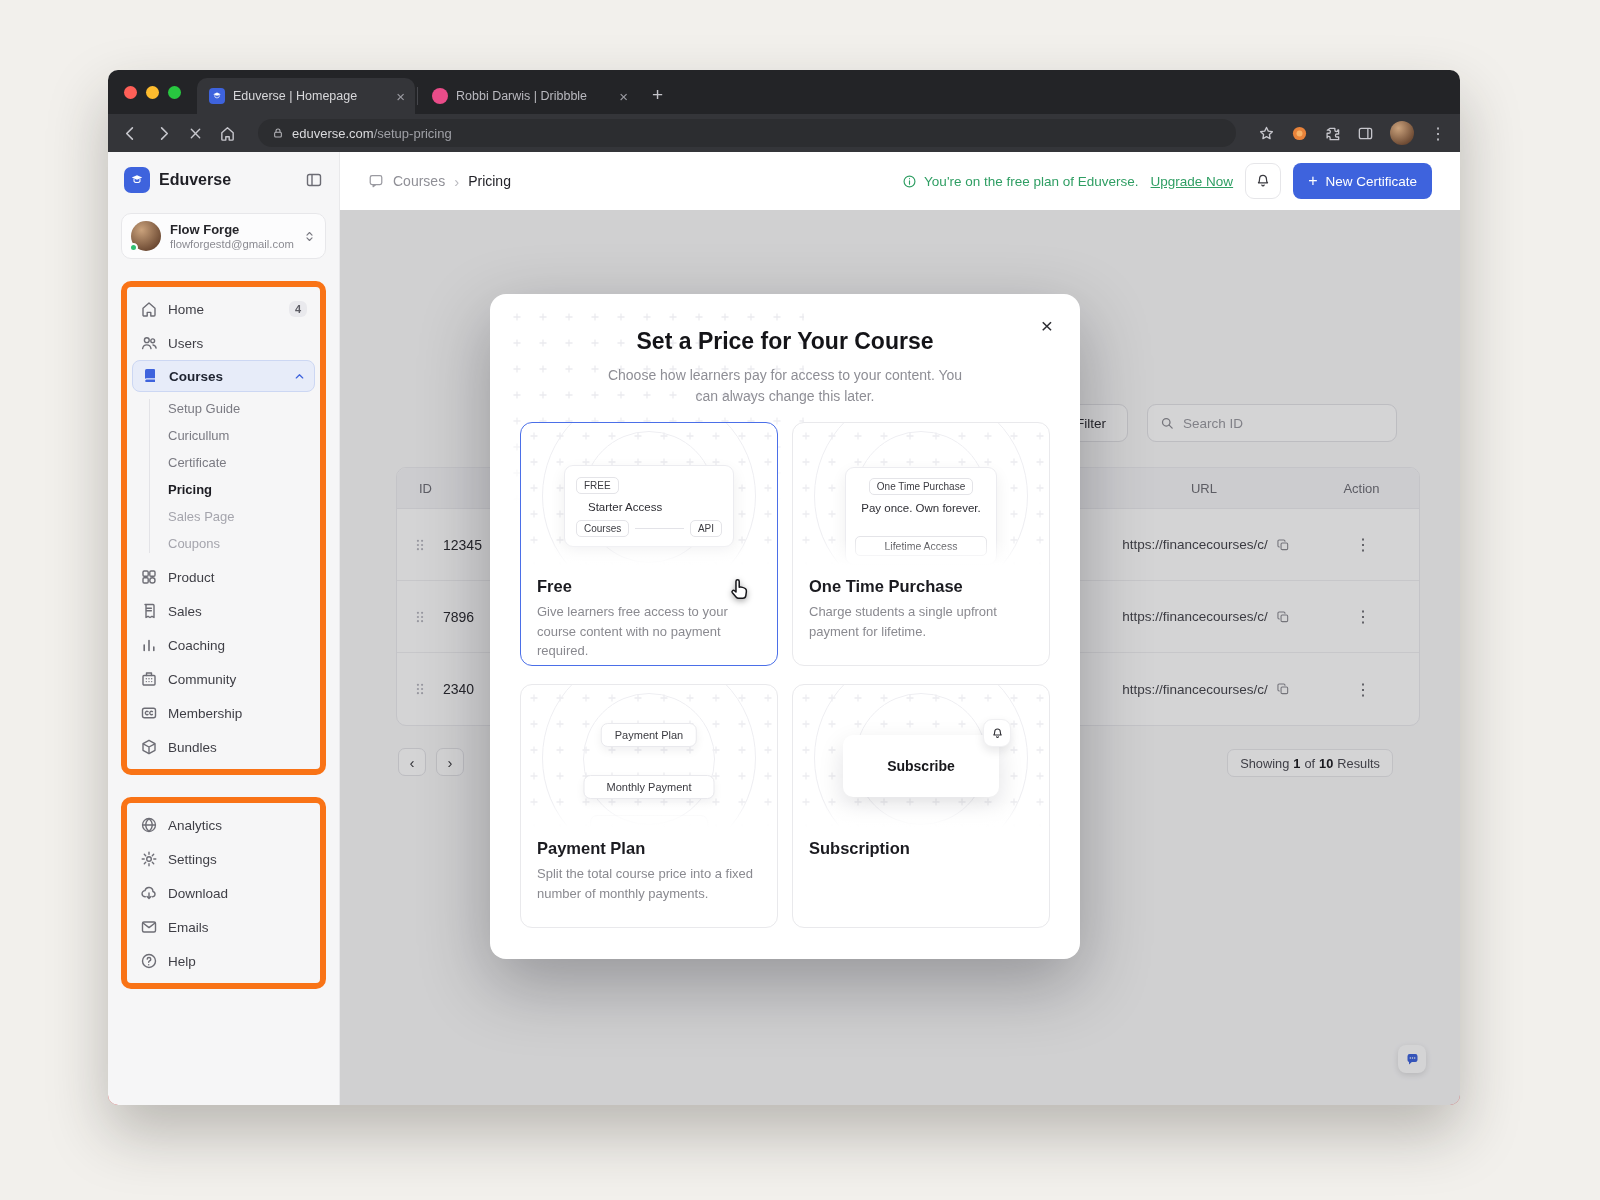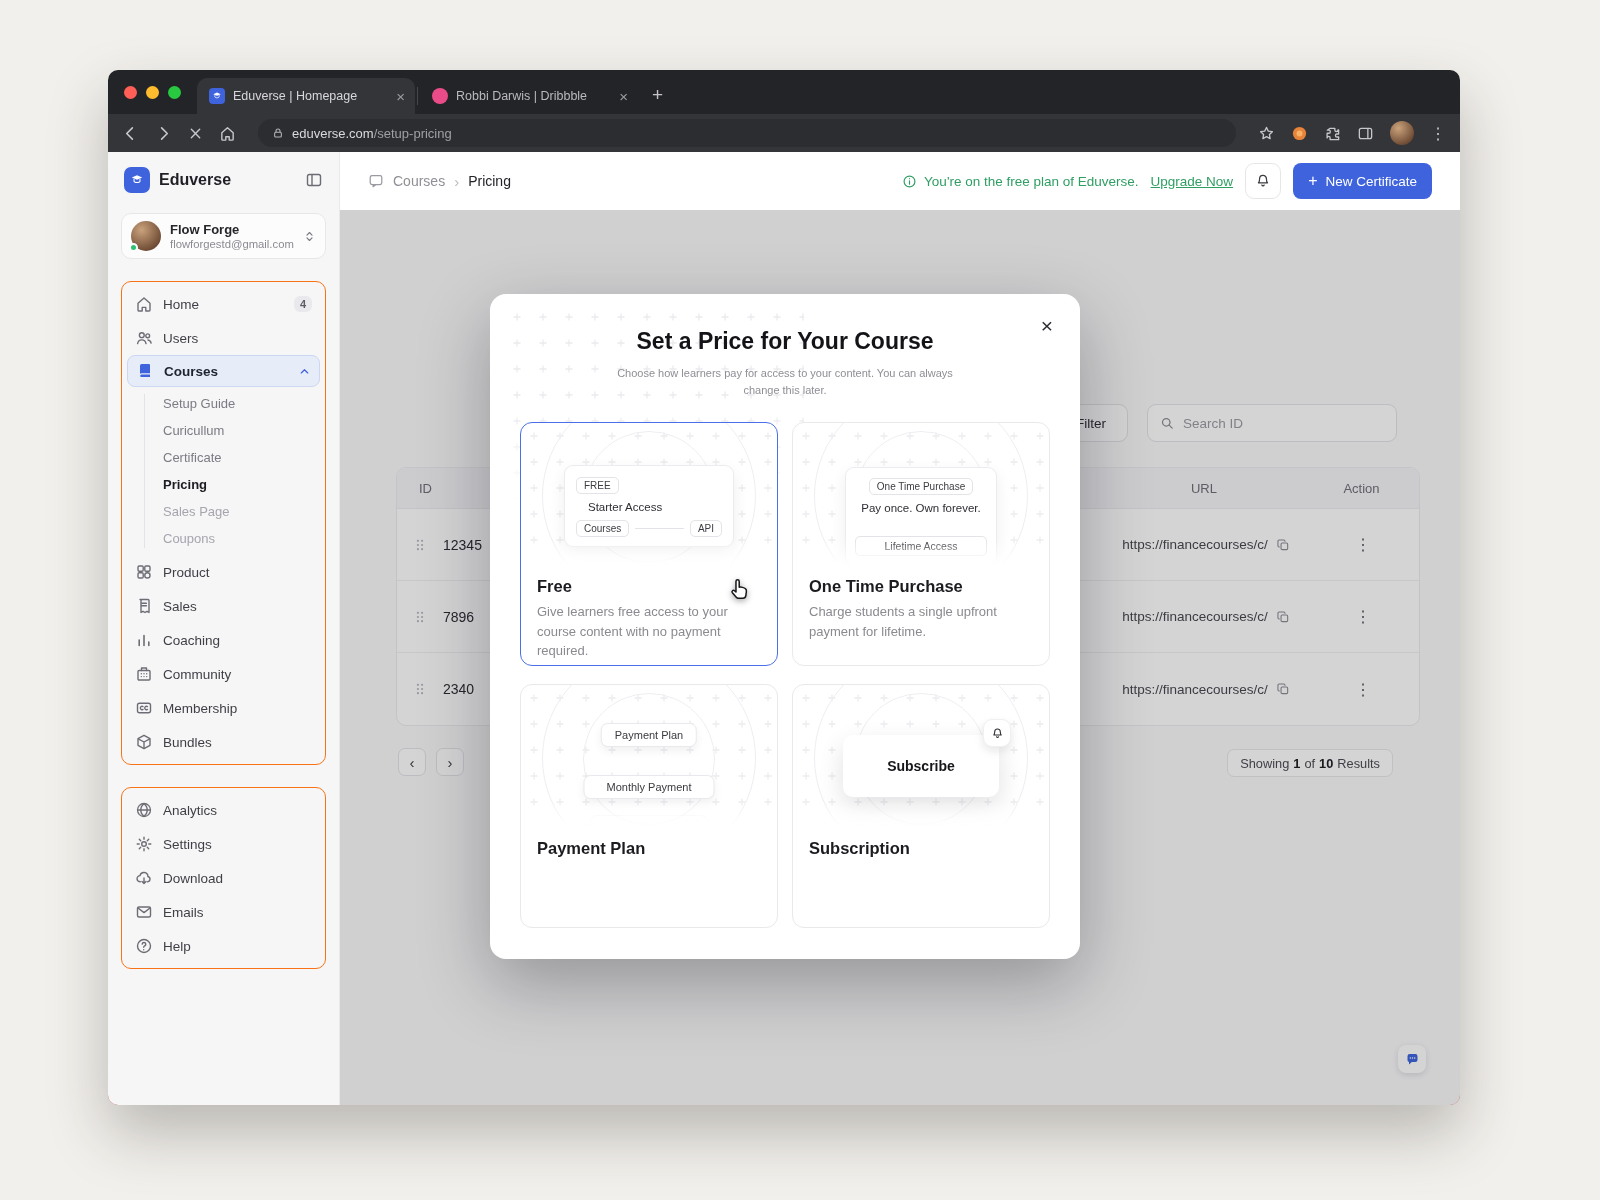--- a/index.html
+++ b/index.html
@@ -47,21 +47,21 @@
   .panel-toggle { color:#6c6c74; }
   .profile-card { margin-top:20px; border:1px solid #e7e7ea; border-radius:10px; background:#fcfcfd;
                   display:flex; align-items:center; gap:9px; padding:7px 9px; }
   .avatar { width:30px; height:30px; border-radius:50%; background:radial-gradient(circle at 35% 30%, #caa27c, #6d4a33 75%); position:relative; flex:none; }
   .status-dot { position:absolute; left:-2px; bottom:-1px; width:9px; height:9px; border-radius:50%; background:#2fbf71; border:2px solid #fcfcfd; }
   .profile-meta { flex:1; min-width:0; }
   .profile-name { font-size:13px; font-weight:600; color:#26262b; }
   .profile-email { font-size:11.3px; color:#8b8b92; margin-top:1px; white-space:nowrap; }
   .sorter { color:#7a7a82; }
 
-  .nav-card { margin-top:22px; border:1px solid #f97316; border-radius:10px; padding:5px; }
+  .nav-card { margin-top:22px; border:6px solid #f97316; border-radius:10px; padding:5px; }
   .nav-item { display:flex; align-items:center; gap:10px; height:34px; padding:0 8px; border-radius:8px; color:#3f3f46; }
   .nav-item .ic { color:#6d6d75; flex:none; }
   .nav-item.active { background:#e7ecf9; border:1px solid #ccd7f3; height:32px; color:#1e2330; font-weight:600; }
   .nav-item.active .ic { color:#3e63dd; }
   .nav-badge { margin-left:auto; background:#e9e9ed; color:#5c5c64; font-size:11px; font-weight:600; border-radius:6px; padding:2px 6px; }
   .chev-up { margin-left:auto; color:#5d6b90; }
   .sub-list { position:relative; padding-left:36px; margin:3px 0; }
   .sub-list::before { content:""; position:absolute; left:17px; top:4px; bottom:4px; width:1px; background:#e3e3e7; }
   .sub-item { height:27px; display:flex; align-items:center; font-size:13px; color:#7b7b83; }
   .sub-item.active { color:#1c1c22; font-weight:600; }
@@ -119,21 +119,21 @@
   .overlay { position:absolute; inset:0; background:rgba(15,15,20,.18); z-index:5; }
 
   
   .modal { position:absolute; left:150px; top:84px; width:590px; height:665px; background:#fff; border-radius:16px; z-index:10;
            box-shadow:0 24px 70px rgba(10,10,20,.30); }
   .modal-pattern { position:absolute; left:14px; right:14px; top:10px; height:200px; opacity:.8; }
   .pattern-fade { position:absolute; left:0; right:0; top:110px; height:100px; background:linear-gradient(rgba(255,255,255,0), #fff); }
   .modal-close { position:absolute; top:18px; right:20px; width:26px; height:26px; font-size:21px; color:#2c2c32;
                  display:grid; place-items:center; line-height:1; }
   .modal-title { position:relative; padding-top:34px; text-align:center; font-size:23px; font-weight:600; color:#141418; }
-  .modal-sub { position:relative; width:372px; margin:10px auto 0; text-align:center; font-size:11px; line-height:1.5; color:#8e8e95; }
+  .modal-sub { position:relative; width:372px; margin:10px auto 0; text-align:center; font-size:14px; line-height:1.5; color:#8e8e95; }
   .cards { position:absolute; left:30px; top:128px; display:grid; grid-template-columns:258px 258px; gap:18px 14px; }
   .pcard { width:258px; height:244px; border:1px solid #e9e9ec; border-radius:12px; background:#fff; padding:14px 16px; position:relative; overflow:hidden; }
   .pcard.selected { border:1.5px solid #4b6fe8; }
   .illus { position:relative; height:142px; margin:-14px -16px 0; overflow:hidden; }
   .illus .pat { position:absolute; inset:0; opacity:.75; }
   .ring { position:absolute; left:50%; transform:translateX(-50%); border:1px solid #eeeef2; border-radius:50%; }
   .ring.r1 { width:132px; height:132px; top:8px; }
   .ring.r2 { width:214px; height:214px; top:-34px; }
   .illus-fade { position:absolute; left:0; right:0; bottom:0; height:26px; background:linear-gradient(rgba(255,255,255,0), #fff); }
   .mini { position:absolute; left:50%; transform:translateX(-50%); background:#fff; border:1px solid #ececf0; border-radius:9px;
@@ -665,20 +665,21 @@
                     <rect width="100%" height="100%" fill="url(#plusPat)"></rect>
                   </svg>
                 <div class="ring r2"></div>
                   <div class="ring r1"></div>
                 <span class="pill p1">Payment Plan</span>
                 <span class="pill p2">Monthly Payment</span>
                 <span class="pill p3"></span>
                 <div class="illus-fade"></div>
               </div>
               <div class="pcard-title">Payment Plan</div>
+              <div class="pcard-desc">Split the total course price into a fixed number of monthly payments.</div>
             </div>
 
             <div class="pcard">
               <div class="illus">
                 <svg class="pat">
                     <rect width="100%" height="100%" fill="url(#plusPat)"></rect>
                   </svg>
                 <div class="ring r2"></div>
                   <div class="ring r1"></div>
                 <div class="mini mini-sub">Subscribe</div>

